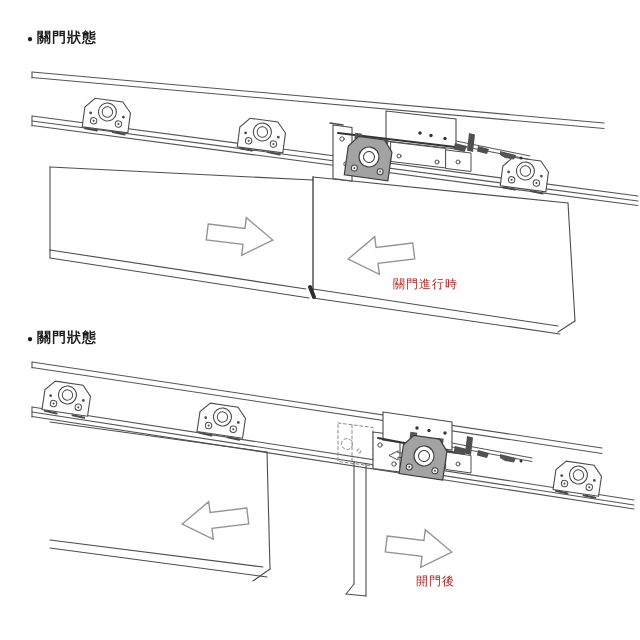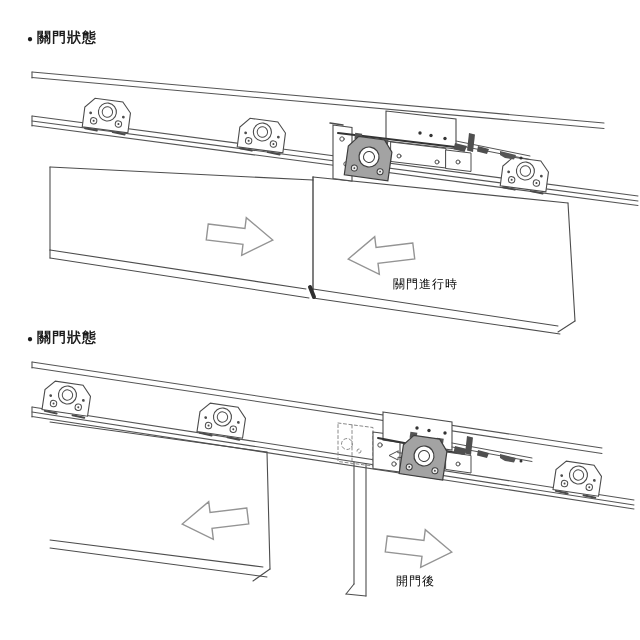--- a/index.html
+++ b/index.html
@@ -6,26 +6,26 @@
   body{
     width:640px;height:640px;background:#ffffff;position:relative;overflow:hidden;
     font-family:"Liberation Sans","DejaVu Sans",sans-serif;
   }
   .heading{
     position:absolute;display:flex;align-items:center;gap:3px;
     font-size:14px;font-weight:bold;color:#1c1c1c;letter-spacing:1px;white-space:nowrap;
   }
   .heading .bullet{font-size:10px;line-height:1;transform:translateY(1px);}
   .caption{
-    position:absolute;font-size:12px;color:#000000;letter-spacing:1px;white-space:nowrap;
+    position:absolute;font-size:12px;color:#b91c1c;letter-spacing:1px;white-space:nowrap;
   }
   #h1{left:27px;top:29px;}
   #h2{left:27px;top:329px;}
   #cap1{left:393px;top:276px;}
-  #cap2{left:396px;top:573px;}
+  #cap2{left:416px;top:573px;}
   svg{position:absolute;left:0;top:0;}
 </style>
 </head>
 <body>
 
 <svg width="640" height="640" viewBox="0 0 640 640">
   <defs>
 
     <path id="arrowShape" d="M-33,-8 L4,-8 L4,-19 L33,0 L4,19 L4,8 L-33,8 Z"></path>
 

